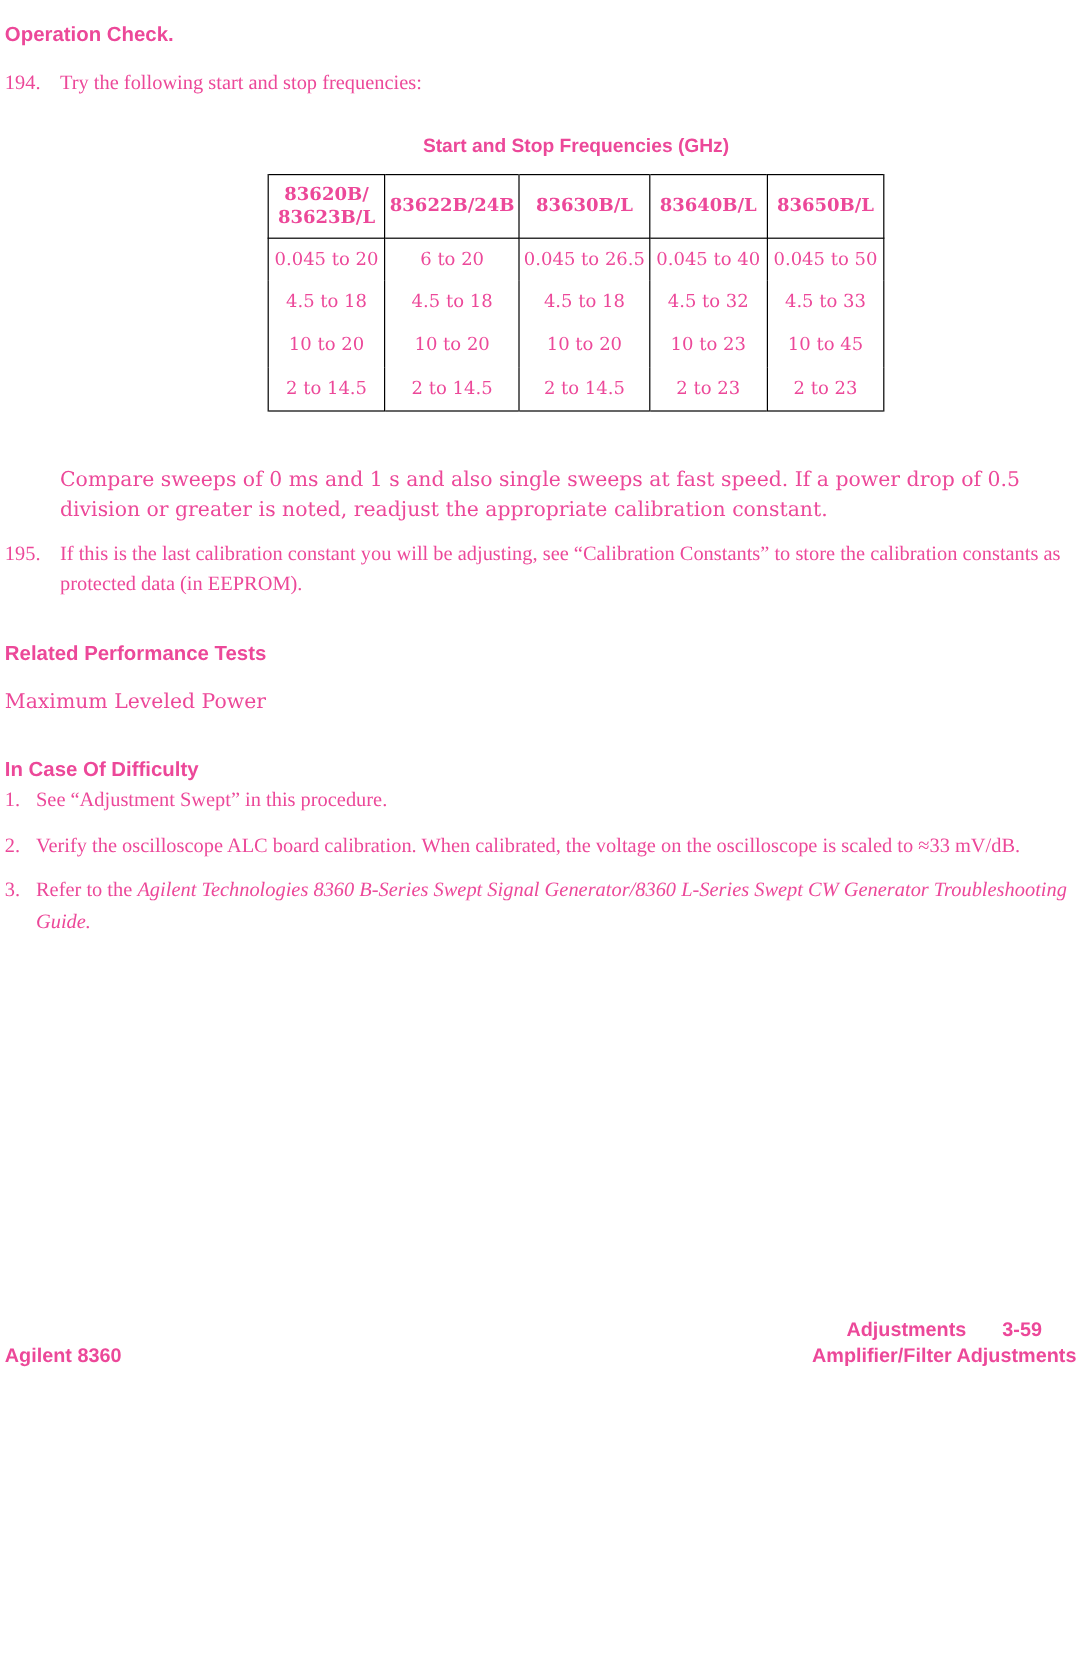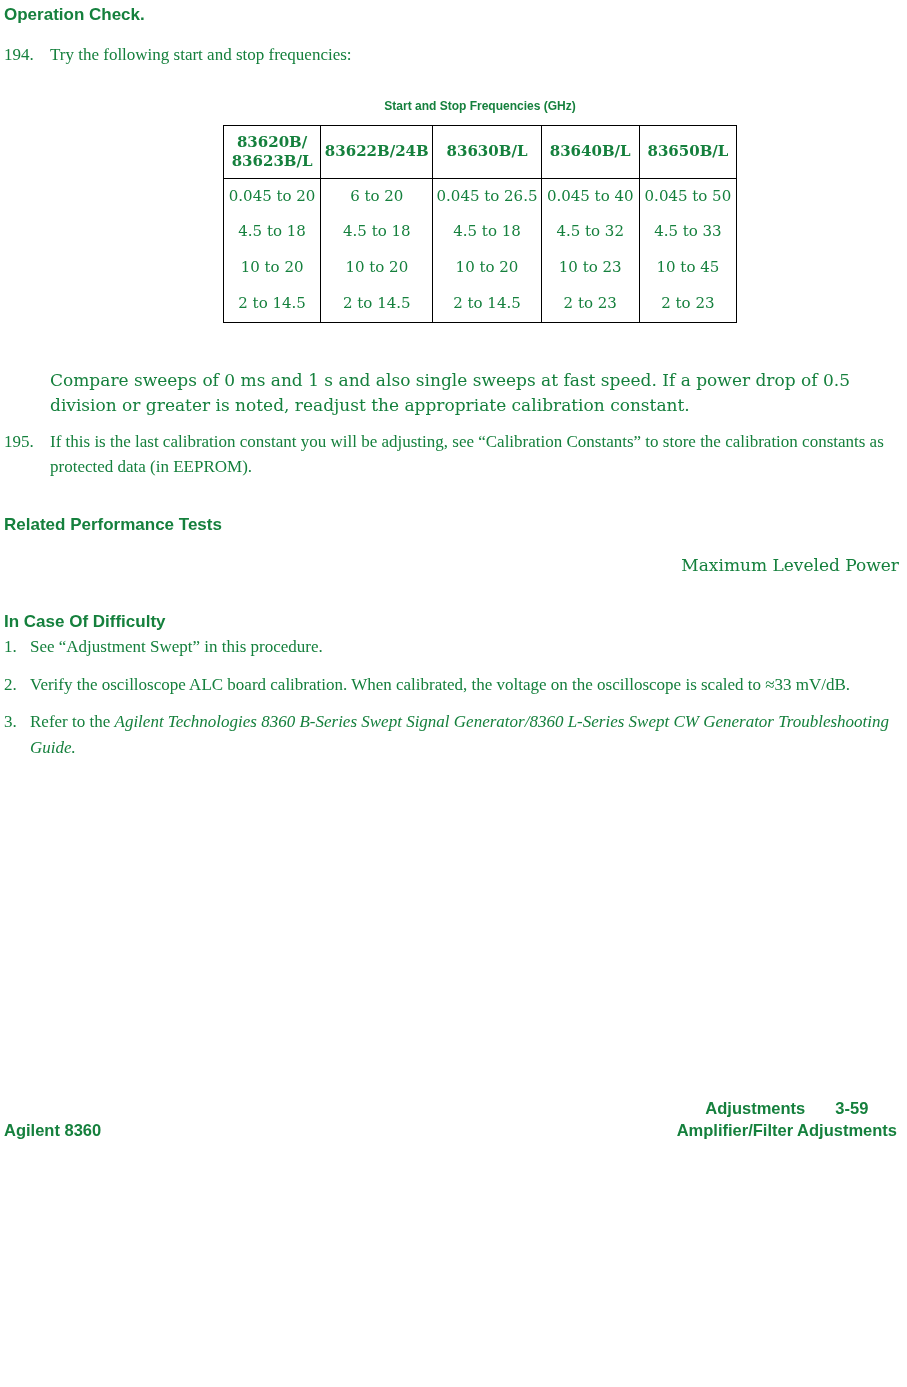--- a/index.html
+++ b/index.html
@@ -6,23 +6,23 @@
     margin: 0;
     padding: 0;
     background: #ffffff;
   }
   .page {
     position: relative;
     width: 907px;
     height: 1149px;
     margin: 0 auto;
     background: #ffffff;
-    color: #15803d;
+    color: #ec4899;
     box-sizing: border-box;
-    padding: 2px 8px 0 4px;
+    padding: 16px 8px 0 4px;
     font-family: "DejaVu Serif", "Liberation Serif", serif;
     font-size: 17px;
     line-height: 1.5;
     overflow: hidden;
   }
   .h-sans {
     font-family: "Liberation Sans", "DejaVu Sans", sans-serif;
     font-weight: bold;
     font-size: 17px;
     margin: 0;
@@ -43,21 +43,21 @@
   .list-item .body { flex: 1 1 auto; }
 
   .table-block {
     margin-top: 30px;
     margin-left: 219px;
     width: 514px;
   }
   .table-title {
     font-family: "Liberation Sans", "DejaVu Sans", sans-serif;
     font-weight: bold;
-    font-size: 12px;
+    font-size: 16px;
     text-align: center;
     margin: 0 0 10px 0;
   }
   table.freq {
     border-collapse: collapse;
     border: 1px solid #000;
     width: 100%;
     table-layout: fixed;
     font-size: 15px;
     line-height: 1.25;
@@ -76,21 +76,21 @@
     padding: 7px 3px;
   }
   table.freq tbody td {
     padding: 8px 3px 9px 3px;
   }
 
   .para-indent {
     margin: 45px 0 10px 46px;
   }
   .section-gap { margin-top: 32px; }
-  .para-plain { margin: 16px 0 30px 0; text-align: right; }
+  .para-plain { margin: 16px 0 30px 0; }
   .ital { font-style: italic; }
 
   .footer {
     position: absolute;
     left: 4px;
     right: 10px;
     bottom: 8px;
     display: flex;
     justify-content: space-between;
     align-items: flex-end;

